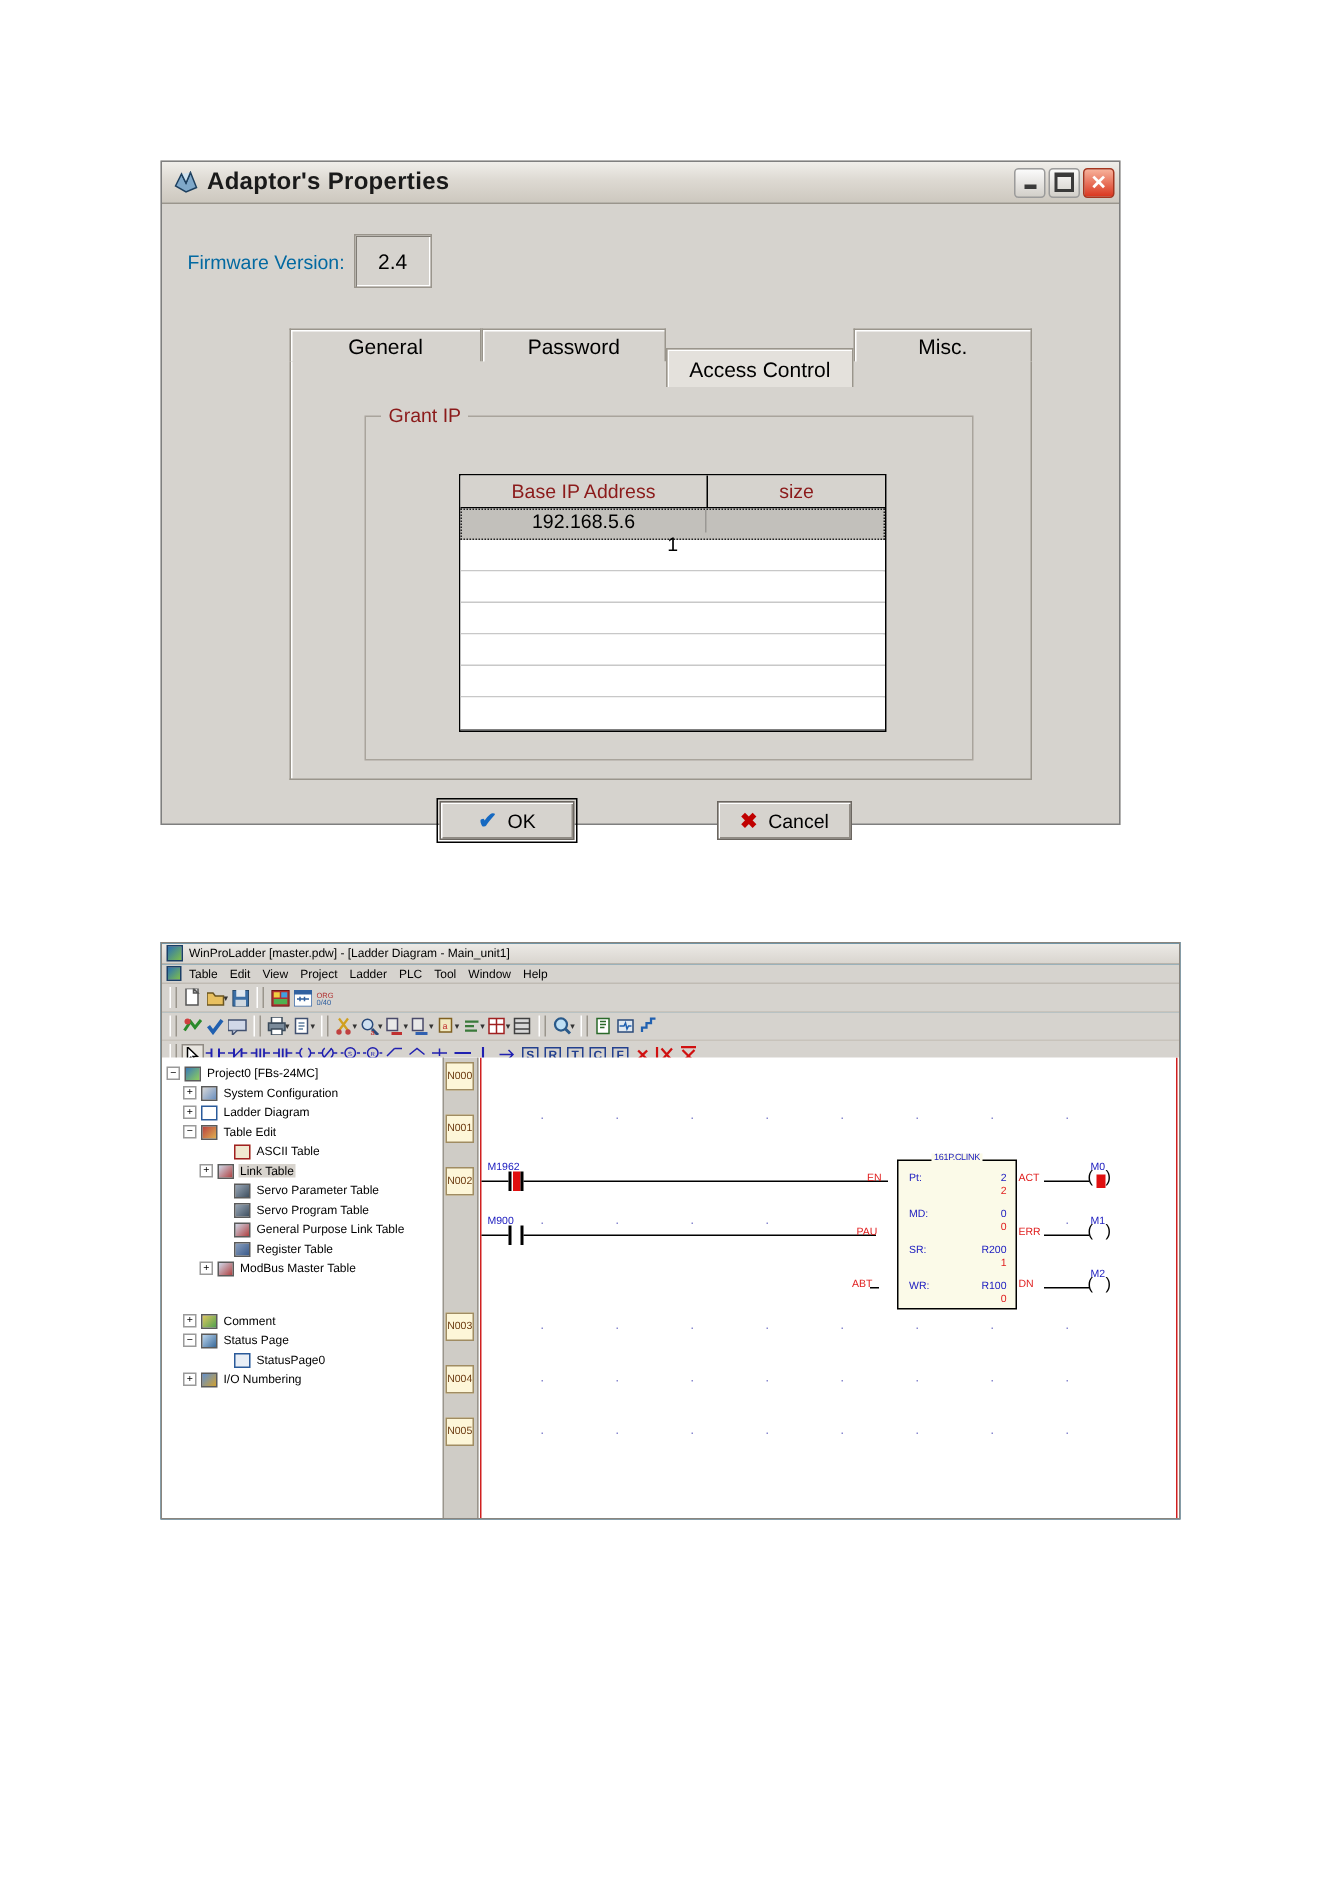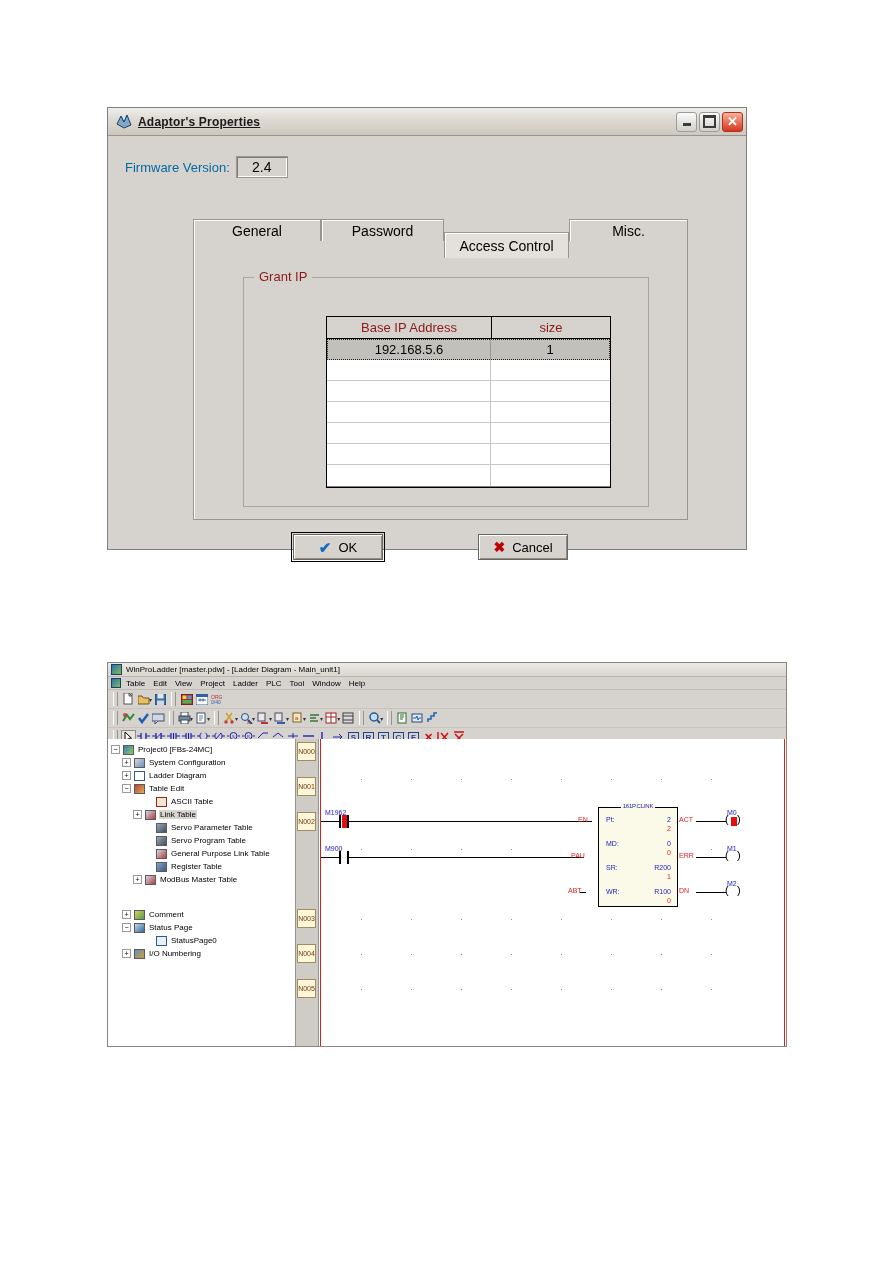--- a/index.html
+++ b/index.html
@@ -4,36 +4,36 @@
 <style>
   html,body{margin:0;padding:0;background:#ffffff;}
   body{width:893px;height:1263px;position:relative;font-family:"Liberation Sans",sans-serif;overflow:hidden;}
 
   
   .dlg{position:absolute;left:107px;top:107px;width:640px;height:443px;background:#d6d3ce;
        border:1px solid #7f7f7f;box-sizing:border-box;}
   .dlg-title{height:28px;background:linear-gradient(to bottom,#f0eeea 0%,#ddd9d2 45%,#cdc8bf 100%);
        border-bottom:1px solid #9a958c;display:flex;align-items:center;padding:0 3px 0 7px;box-sizing:border-box;}
   .dlg-ico{width:18px;height:16px;margin-right:5px;position:relative;flex:none;}
-  .dlg-ttl{font-size:12px;font-weight:bold;color:#1a1a1a;letter-spacing:.2px;white-space:nowrap;text-decoration:underline;}
+  .dlg-ttl{font-size:16px;font-weight:bold;color:#1a1a1a;letter-spacing:.2px;white-space:nowrap;}
   .tb-btns{margin-left:auto;display:flex;gap:2px;align-items:center;}
   .tb-b{width:21px;height:20px;border:1px solid #9b9b9b;border-radius:3px;
         background:linear-gradient(to bottom,#fbfbfb,#d2cfc9);position:relative;box-sizing:border-box;}
   .tb-b.close{background:linear-gradient(to bottom,#f7b19a,#d9361f);border-color:#a5351f;}
   .tb-b .g{position:absolute;left:0;right:0;top:0;bottom:0;display:flex;align-items:center;justify-content:center;
            font-size:11px;color:#333;line-height:1;}
   .tb-b.close .g{color:#fff;font-weight:bold;font-size:13px;}
   .min-bar{width:8px;height:3px;background:#3a3a3a;margin-top:6px;}
   .max-sq{width:9px;height:8px;border:2px solid #3a3a3a;border-top-width:3px;}
 
   .dlg-body{position:absolute;left:0;right:0;top:28px;bottom:0;}
 
   .fw-row{position:absolute;left:17px;top:20px;display:flex;align-items:center;}
   .fw-lab{font-size:13px;color:#0369a1;margin-right:6px;}
-  .fw-val{width:52px;height:22px;background:#d6d3ce;border:1px solid #9a958c;
+  .fw-val{width:52px;height:36px;background:#d6d3ce;border:1px solid #9a958c;
           box-shadow:inset 1px 1px 0 #807c75, inset -1px -1px 0 #ffffff;
           display:flex;align-items:center;justify-content:center;font-size:14px;color:#000;box-sizing:border-box;}
 
   
   .tabs{position:absolute;left:85px;top:80px;width:495px;height:25px;}
   .tab{position:absolute;top:3px;height:22px;background:#d6d3ce;border:1px solid #9a958c;border-bottom:none;
        display:flex;align-items:center;justify-content:center;font-size:14px;color:#000;box-sizing:border-box;
        box-shadow:inset 1px 1px 0 #fff;}
   .tab.sel{top:16px;height:26px;background:#e4e1dc;z-index:3;box-shadow:inset 1px 1px 0 #fff;border-bottom:none;}
 
@@ -41,44 +41,44 @@
          border:1px solid #9a958c;border-top:none;box-sizing:border-box;
          box-shadow:inset 1px 0 0 #fff;}
 
   
   .grp{position:absolute;left:49px;top:36px;width:406px;height:230px;border:1px solid #a9a49c;box-sizing:border-box;}
   .grp-lab{position:absolute;left:10px;top:-9px;background:#d6d3ce;padding:0 5px;font-size:13px;color:#8b1a1a;}
 
   
   .tbl{position:absolute;left:62px;top:38px;width:285px;height:172px;background:#fff;
        border:1px solid #000;box-sizing:border-box;
-       box-shadow: -1px -1px 0 #808080 inset; margin-left: 20px;}
+       box-shadow: -1px -1px 0 #808080 inset;}
   .tbl-hdr{display:flex;height:22px;background:#d6d3ce;border-bottom:1px solid #000;box-sizing:border-box;}
   .th{display:flex;align-items:center;justify-content:center;font-size:13px;color:#8b1a1a;
       box-sizing:border-box;}
   .th.c0{width:165px;border-right:1px solid #000;}
   .th.c1{flex:1;}
-  .tr{display:flex;height:21px;border-bottom:1px solid #c8c8c8;box-sizing:border-box;background:#fff;}
+  .tr{display:flex;height:21px;border-bottom:1px solid #c8c8c8;box-sizing:border-box;background:#fff;flex-direction:column;}
   .tr.sel{background:#c2c0bb;border:1px dotted #222;height:21px;}
   .td{display:flex;align-items:center;justify-content:center;font-size:13px;color:#000;box-sizing:border-box;}
   .td.c0{width:164px;border-right:1px solid #c8c8c8;}
   .td.c1{flex:1;}
   .tr.sel .td.c0{width:163px;border-right:1px solid #9a9894;}
 
   
   .btnrow{position:absolute;left:0;right:0;top:398px;height:32px;}
   .btn{position:absolute;height:26px;background:#d6d3ce;border:1px solid #6b6660;
        box-shadow:inset 1px 1px 0 #fff, inset -1px -1px 0 #908b84;
        display:flex;align-items:center;justify-content:center;gap:7px;font-size:13px;color:#000;box-sizing:border-box;}
   .btn.focus{outline:1px solid #000;outline-offset:1px;}
   .chk{color:#1669c1;font-size:15px;font-weight:bold;line-height:1;}
   .xx{color:#c00000;font-size:14px;font-weight:bold;line-height:1;}
 
   
-  .wpl{position:absolute;left:107px;top:662px;width:680px;height:385px;background:#0369a1;
+  .wpl{position:absolute;left:107px;top:628px;width:680px;height:385px;background:#0369a1;
        border:1px solid #8a857e;box-sizing:border-box;overflow:hidden;}
   .wpl-title{height:14px;background:linear-gradient(to bottom,#eceae6,#d9d5cf);
        display:flex;align-items:center;padding:0 3px;border-bottom:1px solid #b9b4ac;box-sizing:border-box;}
   .wpl-ico{width:9px;height:9px;background:linear-gradient(135deg,#2b6fb5,#7fc04a);border:1px solid #1a3f66;
        margin-right:4px;flex:none;}
   .wpl-ttl{font-size:8px;color:#000;white-space:nowrap;}
   .menubar{height:13px;background:#d6d3ce;display:flex;align-items:center;padding:0 3px;
        border-bottom:1px solid #c0bbb3;box-sizing:border-box;}
   .menubar .wpl-ico{width:8px;height:8px;margin-right:5px;}
   .mi{font-size:8px;color:#000;margin-right:8px;white-space:nowrap;}

